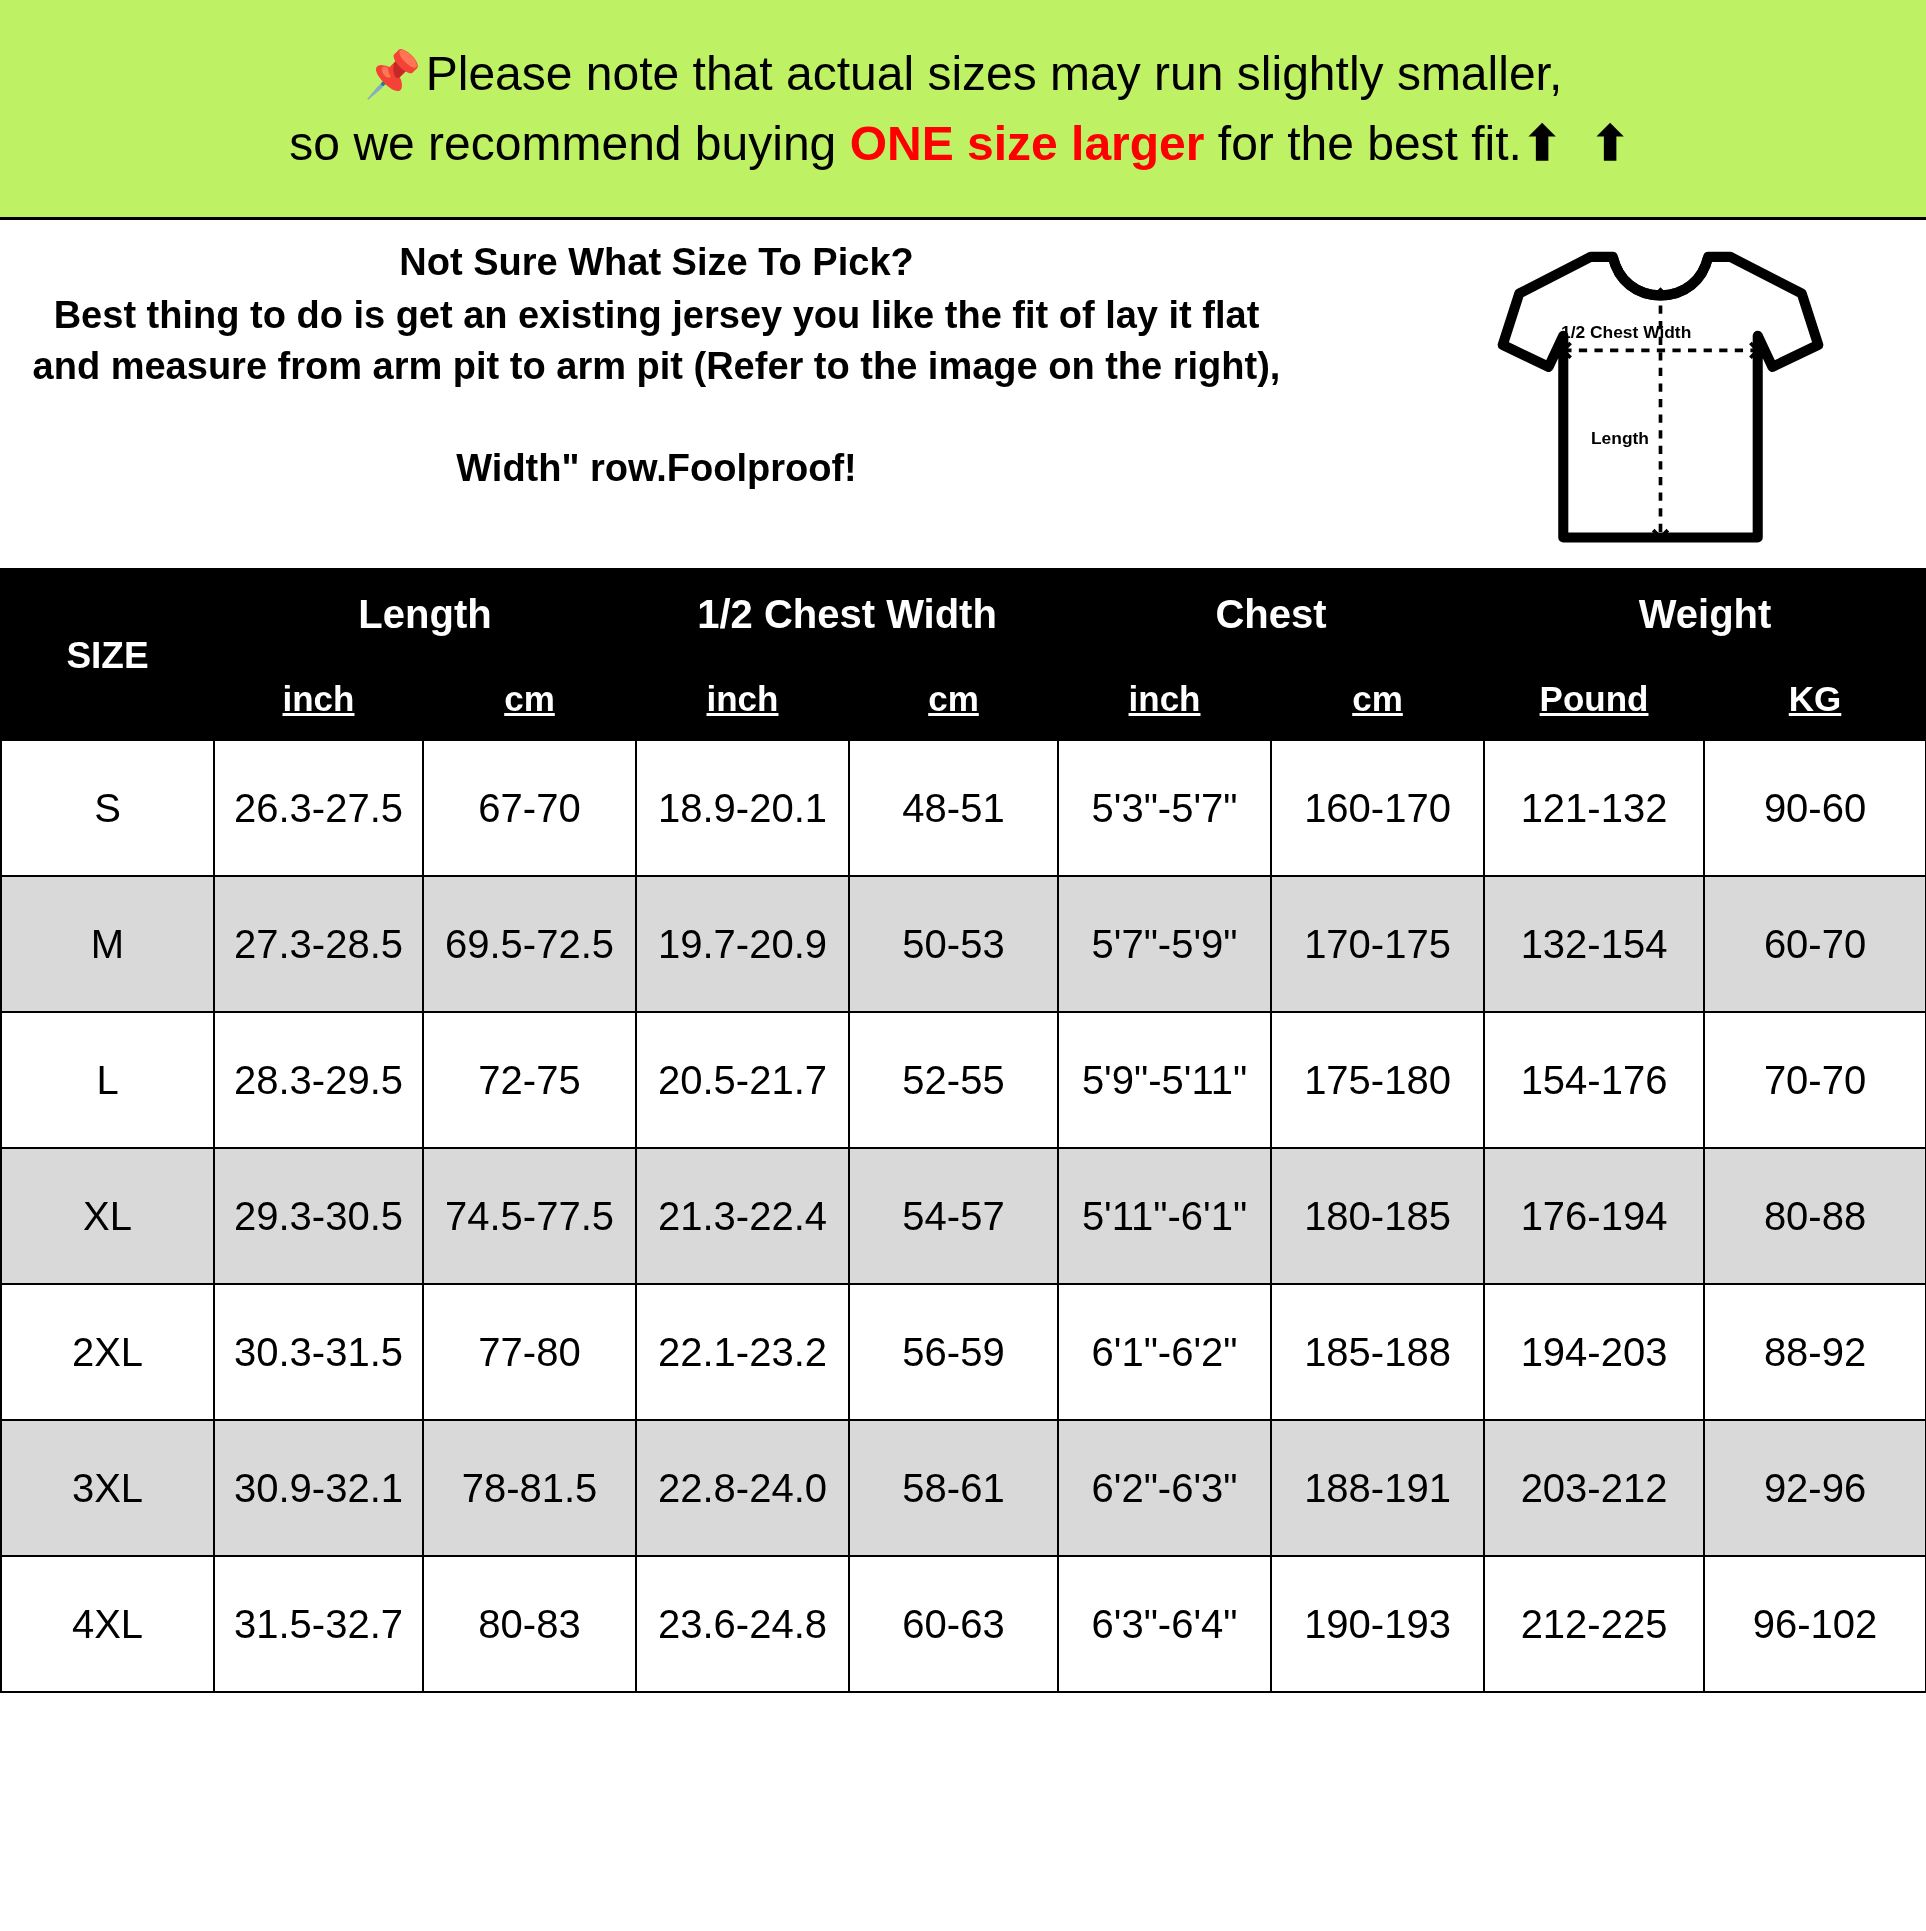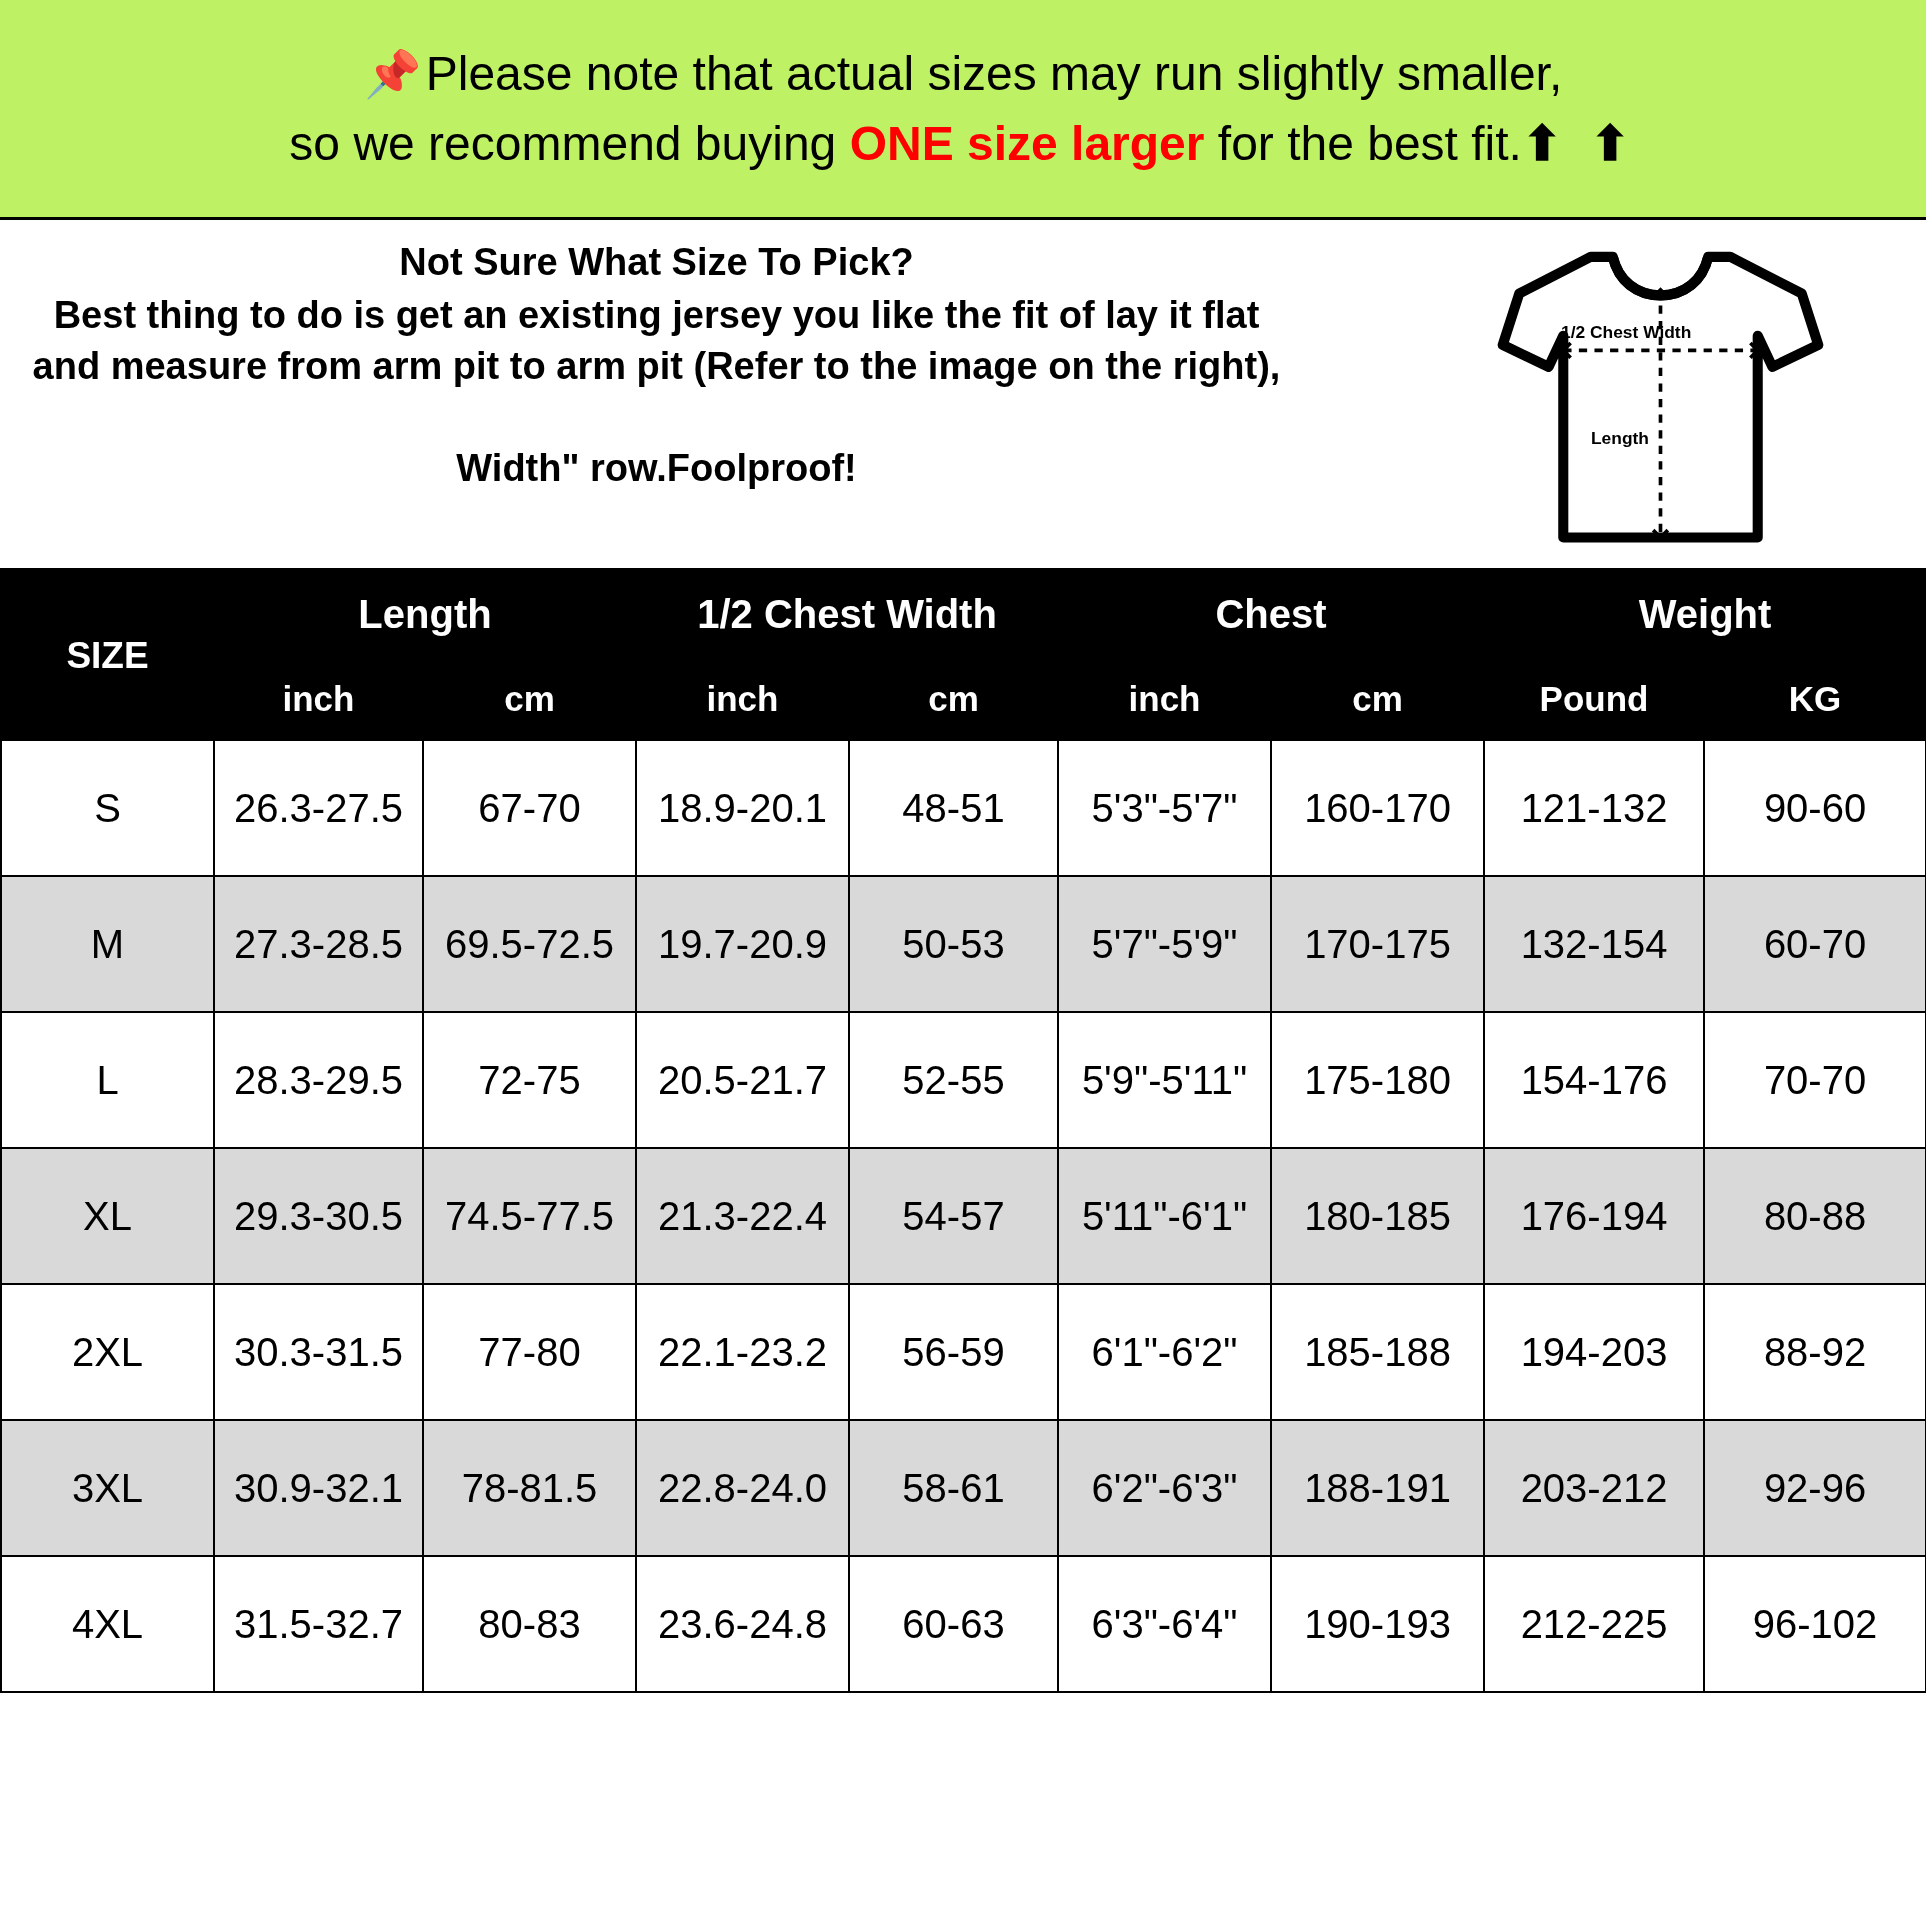--- a/index.html
+++ b/index.html
@@ -130,20 +130,21 @@
   thead th {
     background: #000000;
     color: #ffffff;
     font-size: 40px;
     font-weight: bold;
     height: 81px;
   }
   thead th.sub {
     font-size: 35px;
     height: 79px;
+    text-decoration: underline;
   }
   thead th.sizecell {
     font-size: 37px;
   }
   tbody td {
     font-size: 40px;
     height: 132px;
     background: #ffffff;
     font-weight: normal;
   }

